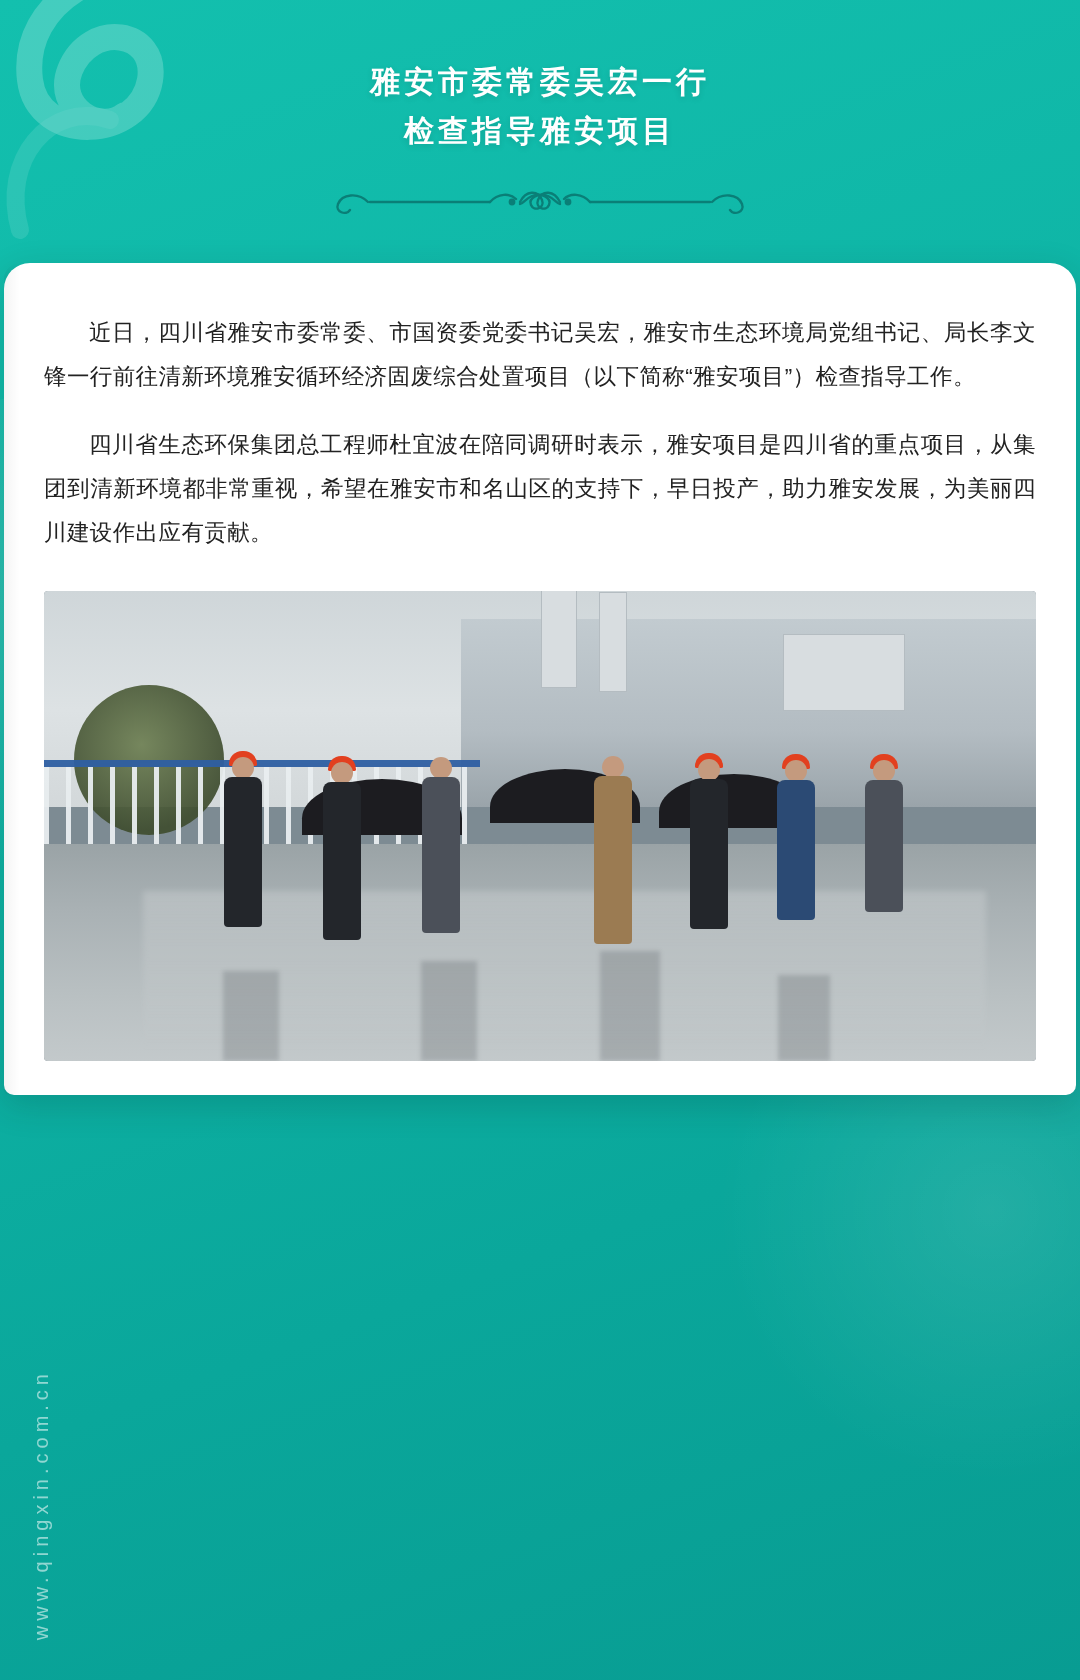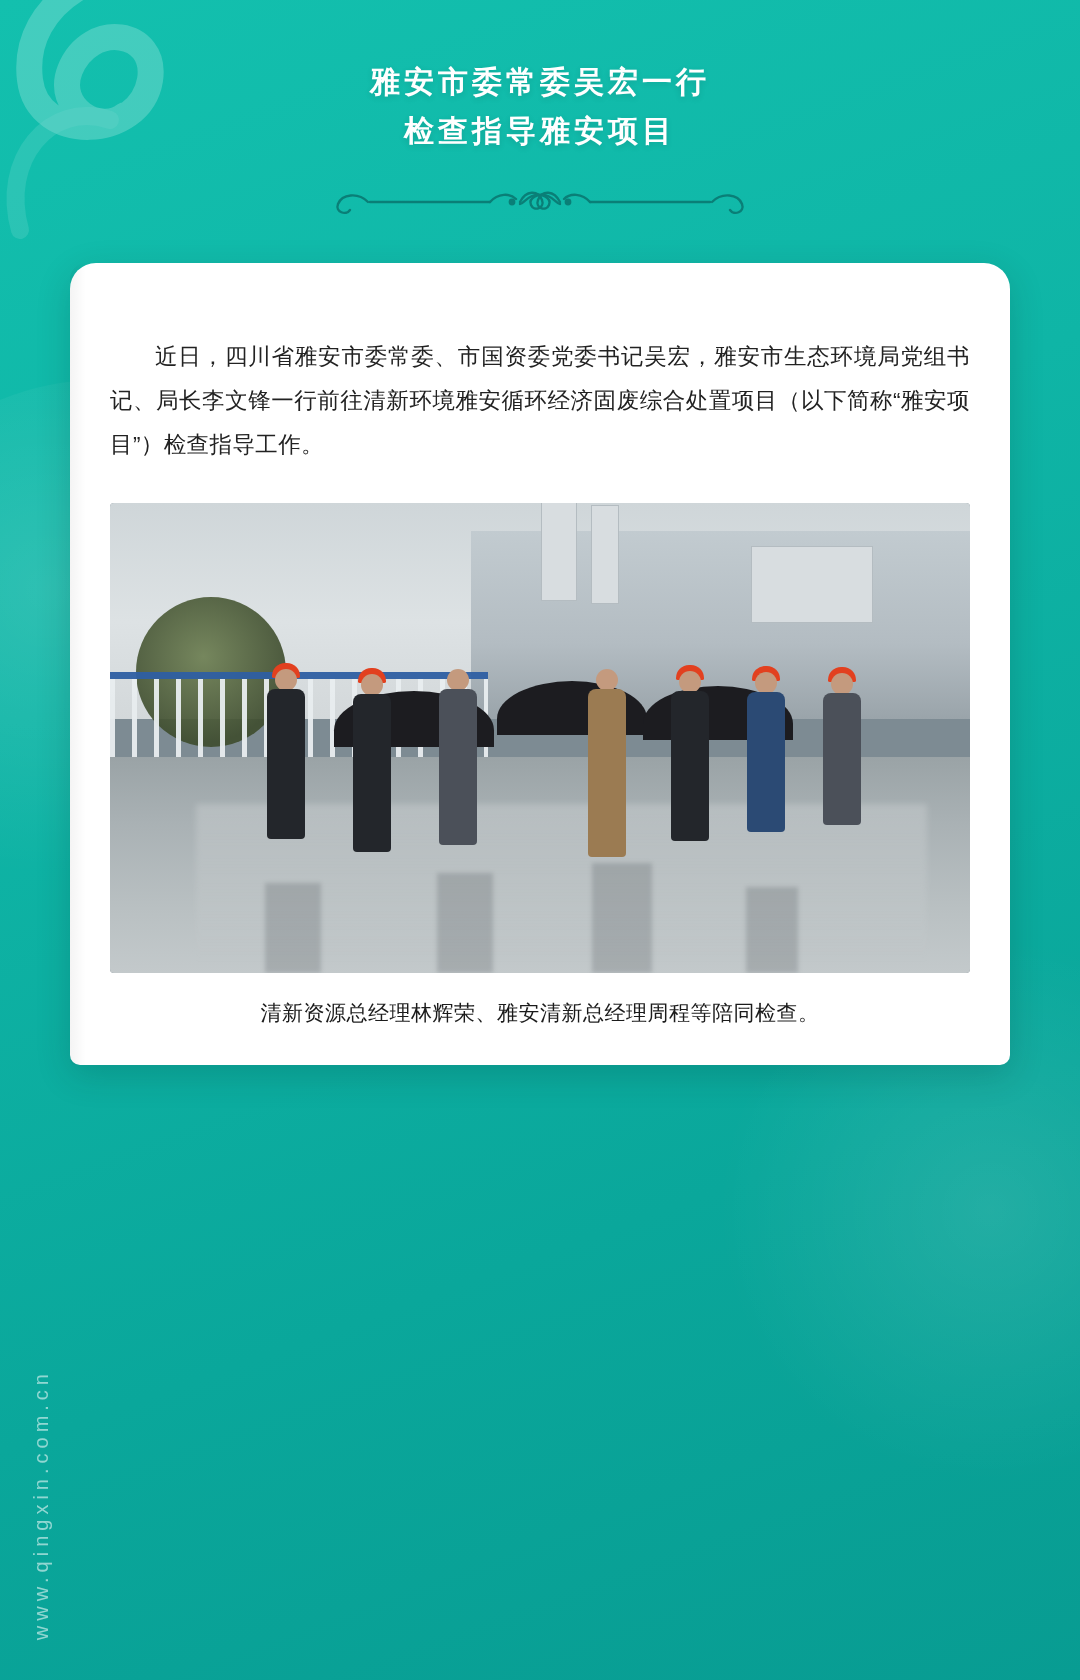--- a/index.html
+++ b/index.html
@@ -75,25 +75,25 @@
     width: 700px;
     height: 42px;
     position: relative;
   }
   .divider svg { display: block; }
 
   
   .card {
     position: relative;
     margin: 40px auto 0;
-    width: 940px;
+    width: 1072px;
     background: #ffffff;
     border-radius: 26px 26px 10px 10px;
     box-shadow: 0 10px 34px rgba(0, 40, 36, 0.18);
-    padding: 72px 40px 34px 40px;
+    padding: 48px 40px 34px 40px;
     box-sizing: border-box;
   }
   .card:before {
     
     content: "";
     position: absolute;
     left: 0; top: 0; bottom: 0;
     width: 16px;
     background: linear-gradient(to right, rgba(0,0,0,0.045), rgba(0,0,0,0));
     border-radius: 26px 0 0 10px;
@@ -288,20 +288,21 @@
           <path d="M522 21 c10-10 26-8 30 2 c3 8 -8 12 -12 6"></path>
           <path d="M300 21 c8-9 20-9 26-3"></path>
           <path d="M400 21 c-8-9 -20-9 -26-3"></path>
         </g>
       </svg>
     </div>
   </div>
 
   <div class="card">
     <p class="para">近日，四川省雅安市委常委、市国资委党委书记吴宏，雅安市生态环境局党组书记、局长李文锋一行前往清新环境雅安循环经济固废综合处置项目（以下简称“雅安项目”）检查指导工作。</p>
+    <p class="para">四川省生态环保集团总工程师杜宜波在陪同调研时表示，雅安项目是四川省的重点项目，从集团到清新环境都非常重视，希望在雅安市和名山区的支持下，早日投产，助力雅安发展，为美丽四川建设作出应有贡献。</p>
 
     <div class="photo-wrap">
       <div class="photo">
         <div class="sky"></div>
 
         <div class="factory">
           <div class="stack" style="left:14%; top:-26%; width:34px; height:62%;"></div>
           <div class="stack" style="left:24%; top:-14%; width:26px; height:52%;"></div>
           <div class="stack" style="left:56%; top:8%; width:120px; height:40%;"></div>
         </div>
@@ -350,17 +351,16 @@
           <div class="body" style="height:132px;"></div>
         </div>
 
         <div class="reflection" style="left:18%; width:56px; height:90px;"></div>
         <div class="reflection" style="left:38%; width:56px; height:100px;"></div>
         <div class="reflection" style="left:56%; width:60px; height:110px;"></div>
         <div class="reflection" style="left:74%; width:52px; height:86px;"></div>
       </div>
     </div>
 
-    <div class="caption">清新资源总经理林辉荣、雅安清新总经理周程等陪同检查。</div>
   </div>
 
   <div class="watermark">www.qingxin.com.cn</div>
 </div>
 
 </body></html>

